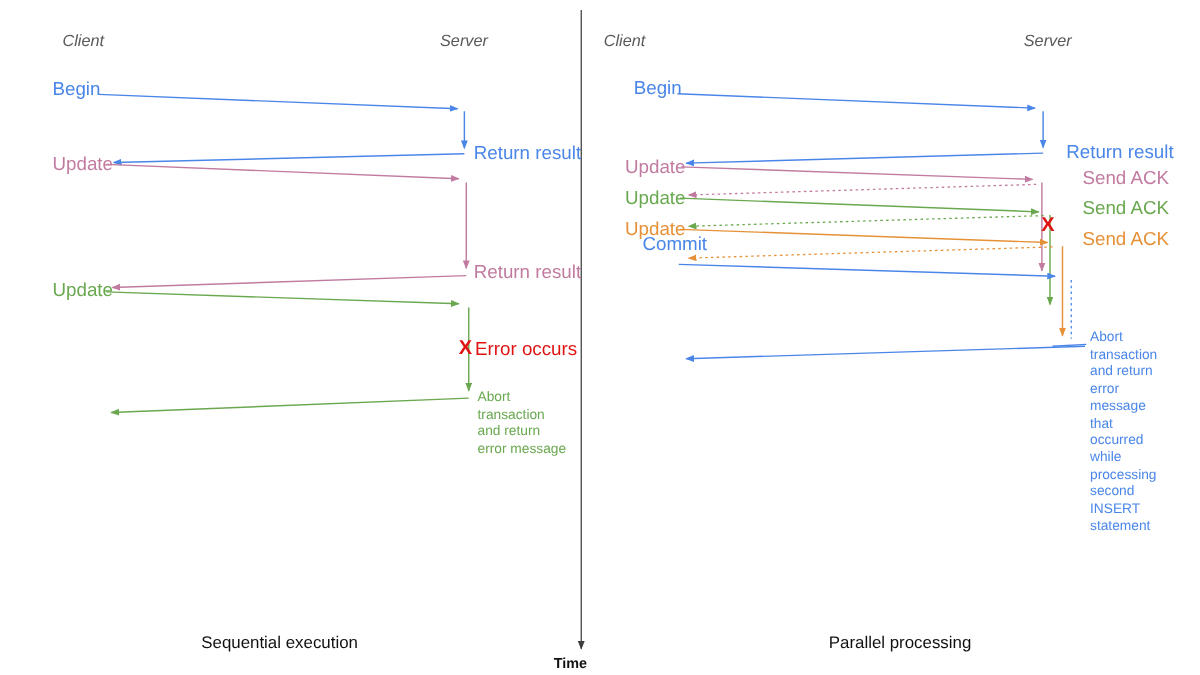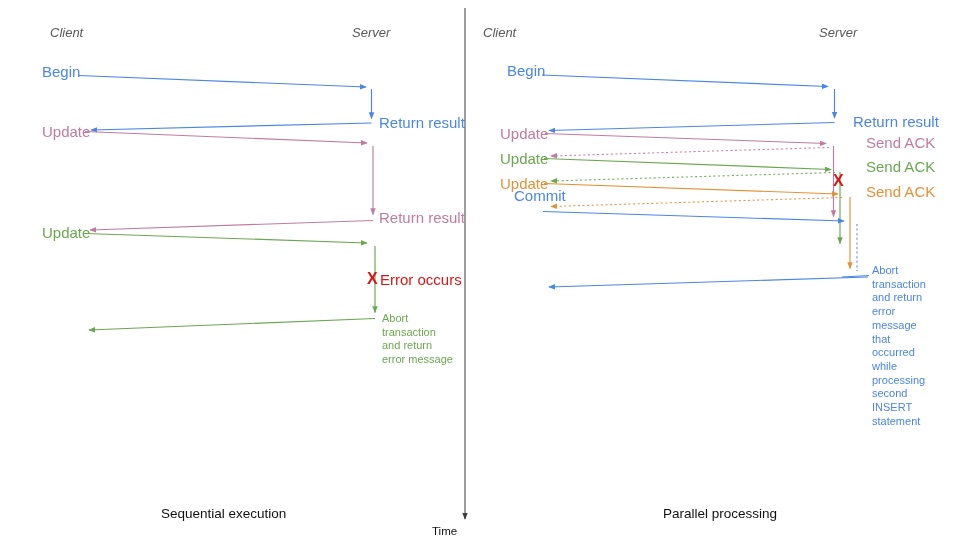--- a/index.html
+++ b/index.html
@@ -135,15 +135,15 @@
 that occurred
 while
 processing
 second
 INSERT
 statement</div>
 
     <div class="title" style="left:663px;top:506px;">Parallel processing</div>
   </div>
 
-  <div class="time-lbl" style="left:432px;top:525px;">Time</div>
+  <div class="time-lbl" style="left:443px;top:525px;font-weight:bold;">Time</div>
 
 </div>
 
 </body></html>

